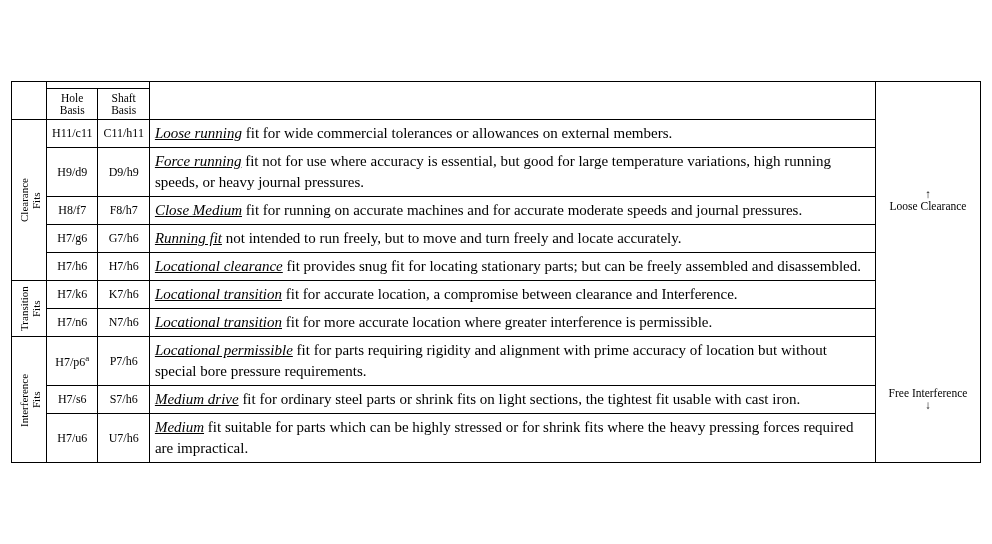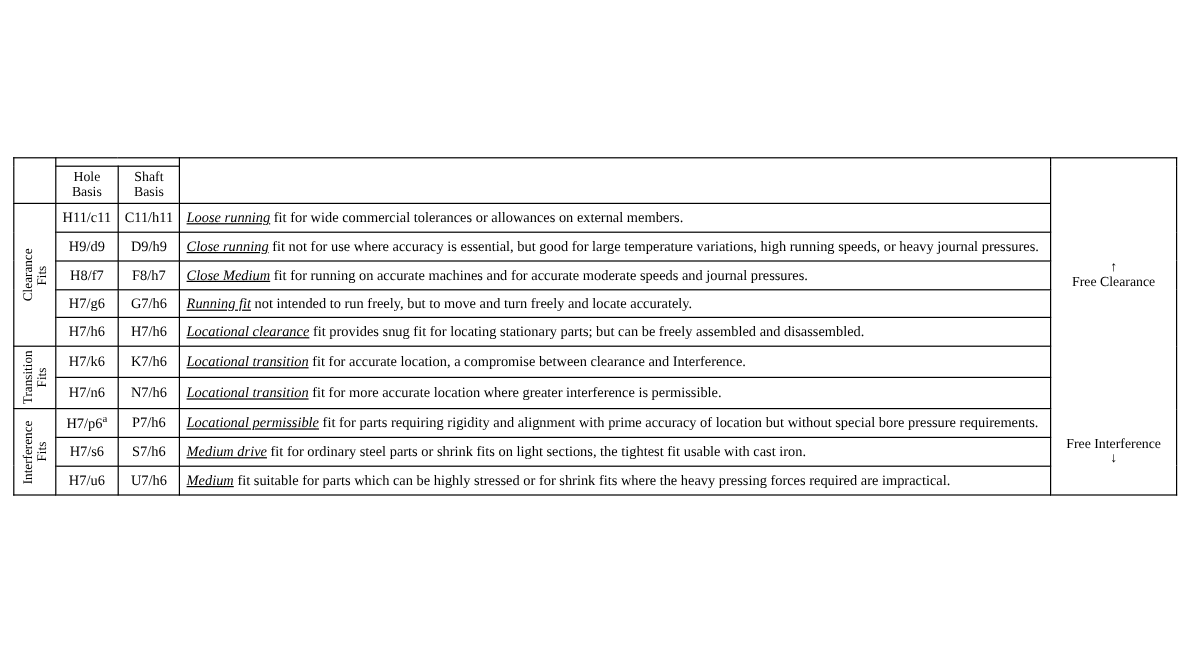--- a/index.html
+++ b/index.html
@@ -55,21 +55,21 @@
       padding: 4px 3px;
       width: 28px;
     }
     .code-cell {
       text-align: center;
       font-size: 12px;
       white-space: nowrap;
       margin-top: 41px;
     }
     .desc-cell {
-      font-size: 12px;
+      font-size: 15px;
       line-height: 1.4;
       padding: 3px 6px;
       margin-top: 44px;
     }
     .desc-cell em {
       font-style: italic;
       text-decoration: underline;
     }
     .arrow-cell {
       text-align: center;
@@ -105,26 +105,26 @@
         <th>Hole<br>Basis</th>
         <th>Shaft<br>Basis</th>
       </tr>
     </thead>
     <tbody id="table-body">
     <tr>
           <td rowspan="5" class="rotated-cell section-label">Clearance<br>Fits</td>
           <td class="code-cell">H11/c11</td>
           <td class="code-cell">C11/h11</td>
           <td class="desc-cell"><em>Loose running</em> fit for wide commercial tolerances or allowances on external members.</td>
-          <td rowspan="5" class="arrow-cell" style="border-width: initial; border-style: none; border-color: initial;"><span>↑</span><br><span>Free Clearance</span></td>
+          <td rowspan="5" class="arrow-cell" style="border-width: initial; border-style: none; border-color: initial;"><span>↑</span><br><span>Loose Clearance</span></td>
         </tr>
         <tr>
           <td class="code-cell">H9/d9</td>
           <td class="code-cell">D9/h9</td>
-          <td class="desc-cell"><em>Close running</em> fit not for use where accuracy is essential, but good for large temperature variations, high running speeds, or heavy journal pressures.</td>
+          <td class="desc-cell"><em>Force running</em> fit not for use where accuracy is essential, but good for large temperature variations, high running speeds, or heavy journal pressures.</td>
         </tr>
         <tr>
           <td class="code-cell">H8/f7</td>
           <td class="code-cell">F8/h7</td>
           <td class="desc-cell"><em>Close Medium</em> fit for running on accurate machines and for accurate moderate speeds and journal pressures.</td>
         </tr>
         <tr>
           <td class="code-cell">H7/g6</td>
           <td class="code-cell">G7/h6</td>
           <td class="desc-cell"><em>Running fit</em> not intended to run freely, but to move and turn freely and locate accurately.</td>

